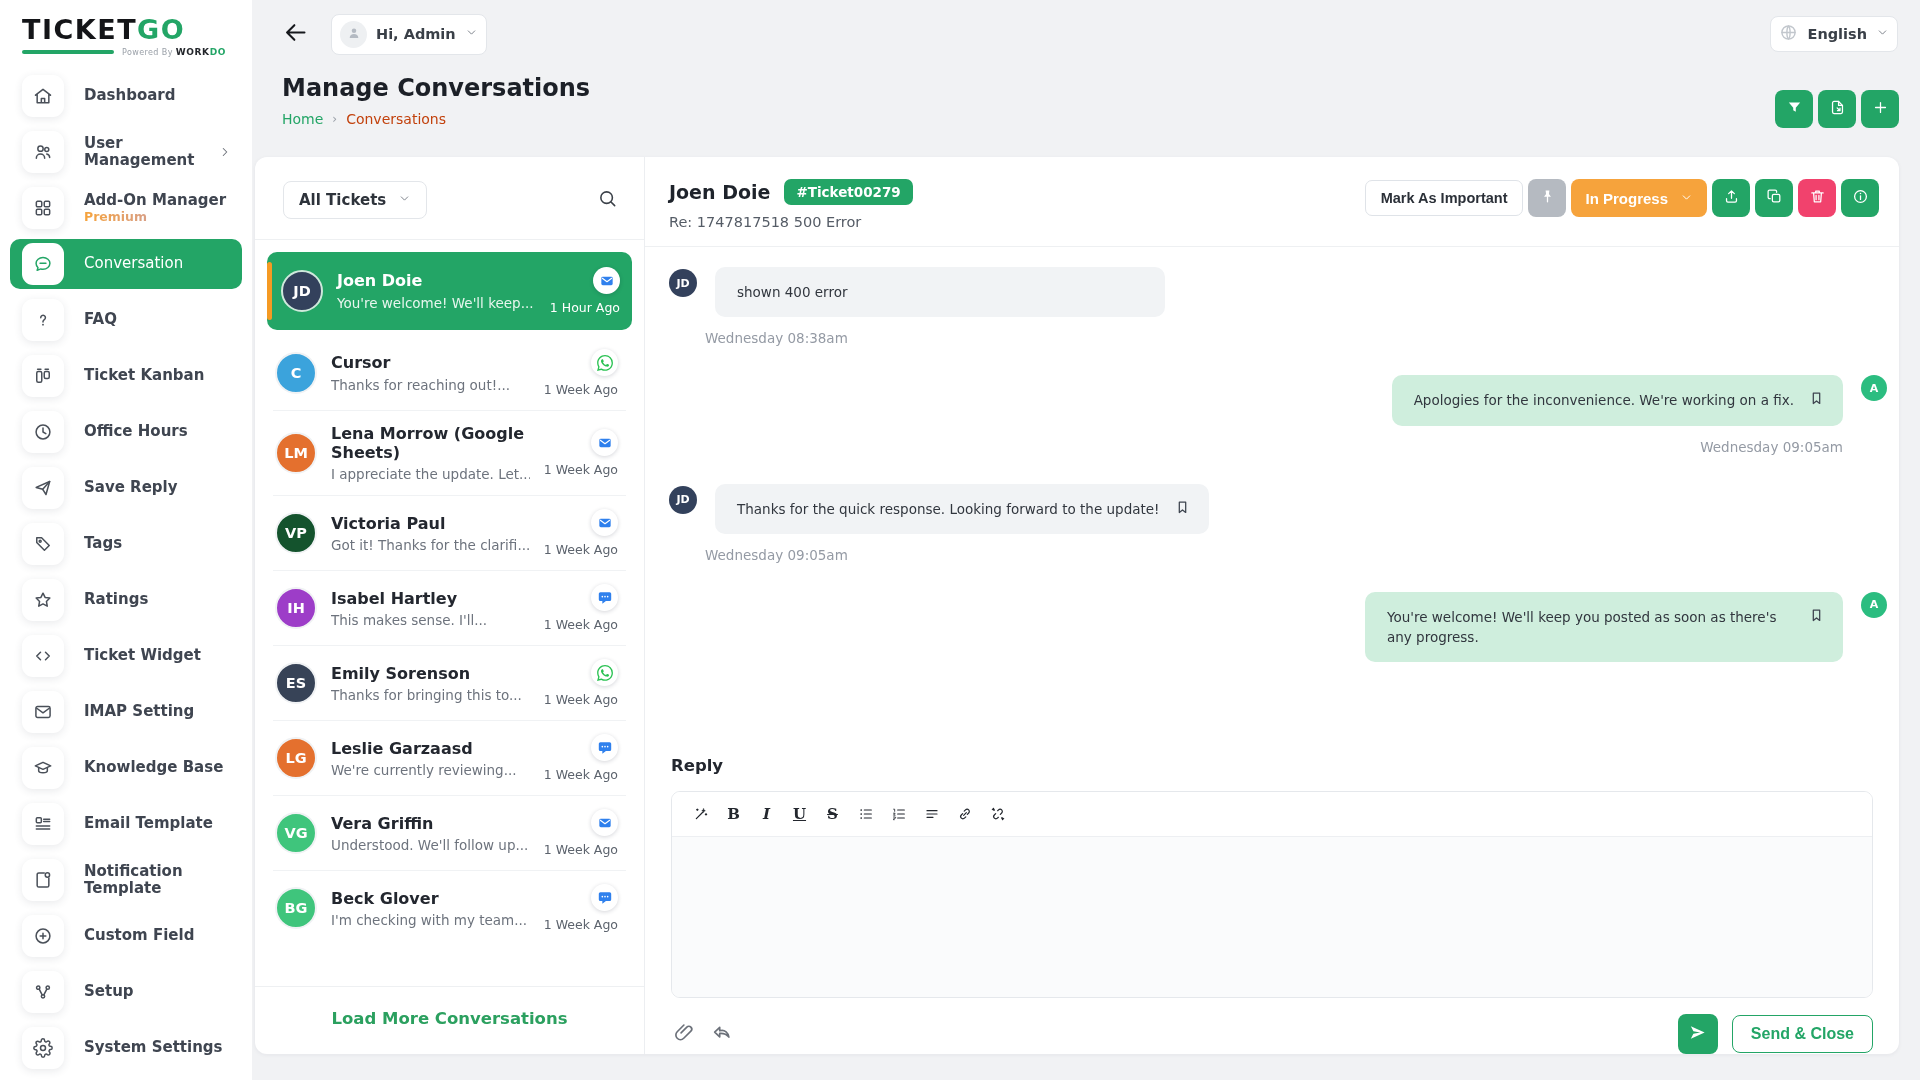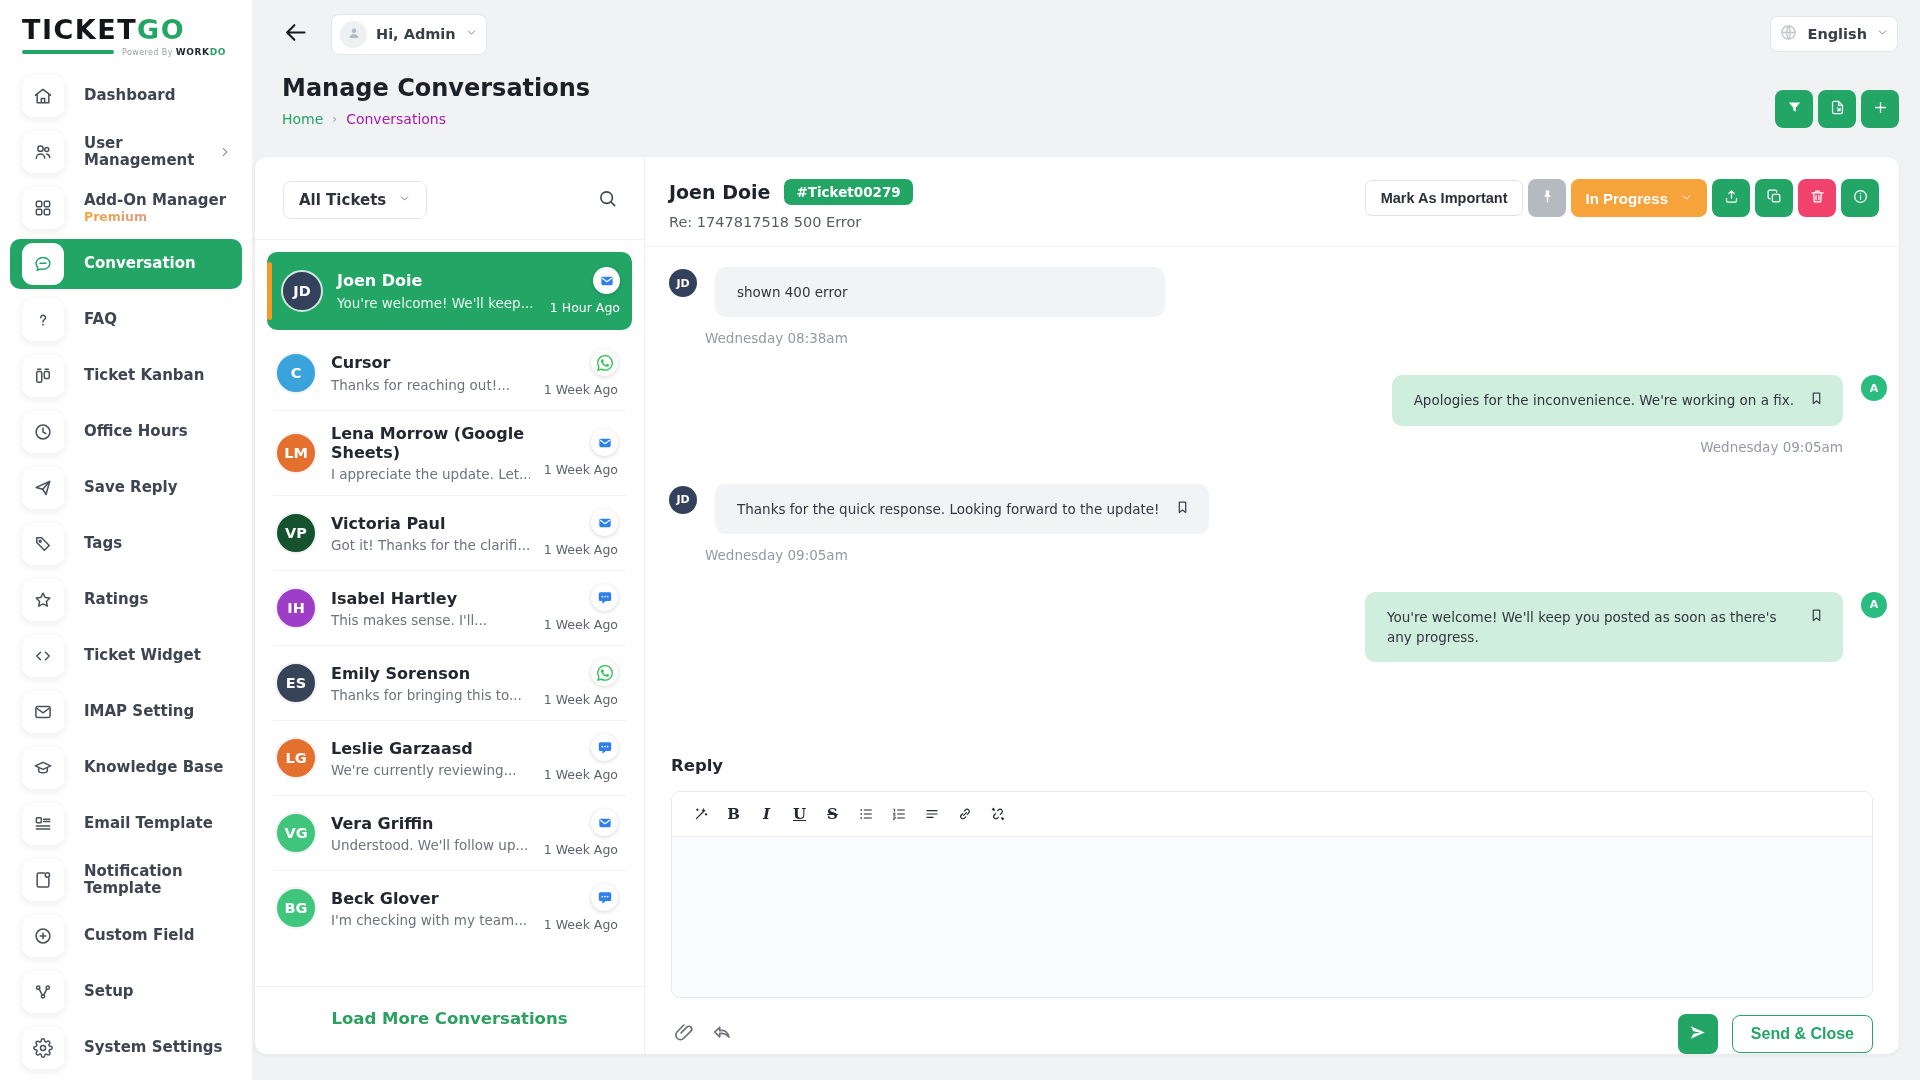--- a/index.html
+++ b/index.html
@@ -23,41 +23,41 @@
   .logo-tag b .lg{ color:var(--green);}
   nav{ padding:8px 10px 0 10px; }
   .nav-item{ display:flex; align-items:center; gap:20px; height:50px; margin-bottom:6px; padding-left:12px; border-radius:10px; cursor:pointer; }
   .nav-ic{ width:42px; height:42px; flex:none; border-radius:11px; background:#fff; box-shadow:0 2px 8px rgba(40,50,70,.10); display:flex; align-items:center; justify-content:center; color:#4a5059;}
   .nav-ic svg{ width:20px; height:20px; }
   .nav-label{ font-size:15px; font-weight:600; color:var(--txt); line-height:1.15;}
   .nav-sub{ font-size:12.5px; font-weight:700; background:linear-gradient(90deg,#f6a33c,#b49ae0); -webkit-background-clip:text; background-clip:text; color:transparent; }
   .nav-chev{ margin-left:auto; margin-right:10px; color:#6b7078; display:flex;}
   .nav-chev svg{width:14px;height:14px;}
   .nav-item.active{ background:var(--green); }
-  .nav-item.active .nav-label{ color:#fff; font-weight:700; }
+  .nav-item.active .nav-label{ color:#fff; font-weight:400; }
   .nav-item.active .nav-ic{ color:var(--green); box-shadow:none; }
 
   
   .main{ flex:1; position:relative; height:1080px; }
   .topbar{ display:flex; align-items:center; height:68px; padding:0 22px 0 30px; }
   .back-btn{ background:none; border:none; cursor:pointer; color:#16181c; display:flex; margin-right:22px;}
   .back-btn svg{ width:27px; height:27px; }
   .pill{ display:flex; align-items:center; gap:9px; background:#fff; border:1px solid #e3e6ea; border-radius:8px; padding:6px 8px; cursor:pointer; font-size:14.5px; color:#3a4048; font-weight:600;}
   .avatar-sm{ width:27px; height:27px; border-radius:50%; background:#eef0f2; display:flex; align-items:center; justify-content:center; color:#b4bac2;}
   .avatar-sm svg{width:16px;height:16px;}
   .chev{ color:#7c828b; display:flex;} .chev svg{width:13px;height:13px;}
   .lang{ margin-left:auto; }
   .globe{ color:#c2c7cd; display:flex;} .globe svg{width:19px;height:19px;}
 
   .page-head{ padding:6px 22px 0 30px; }
   .page-title{ font-size:24px; font-weight:700; color:#1c2027; }
   .breadcrumb{ display:flex; align-items:center; gap:9px; margin-top:9px; font-size:14px; }
   .bc-home{ color:var(--green); cursor:pointer; }
   .bc-sep{ color:#9aa0a8; font-size:12px;}
-  .bc-cur{ color:#a21caf; }
+  .bc-cur{ color:#c2410c; }
 
   .fab-row{ position:absolute; top:90px; right:21px; display:flex; gap:5px; }
   .fab{ width:38px; height:38px; border:none; border-radius:8px; background:var(--green); color:#fff; display:flex; align-items:center; justify-content:center; cursor:pointer;}
   .fab svg{ width:17px; height:17px; }
 
   
   .card{ position:absolute; top:157px; left:3px; right:21px; bottom:26px; background:#fff; border-radius:12px; box-shadow:0 1px 4px rgba(30,40,60,.06); display:flex; overflow:hidden;}
   .list-panel{ width:390px; flex:none; border-right:1px solid #eceef1; display:flex; flex-direction:column;}
   .list-head{ display:flex; align-items:center; justify-content:space-between; padding:24px 26px 20px 28px; border-bottom:1px solid #eef0f2;}
   .filter-pill{ display:flex; align-items:center; gap:12px; border:1px solid #e3e6ea; border-radius:8px; background:#fff; padding:9px 15px; font-size:15px; font-weight:600; color:#2e333b; cursor:pointer;}

